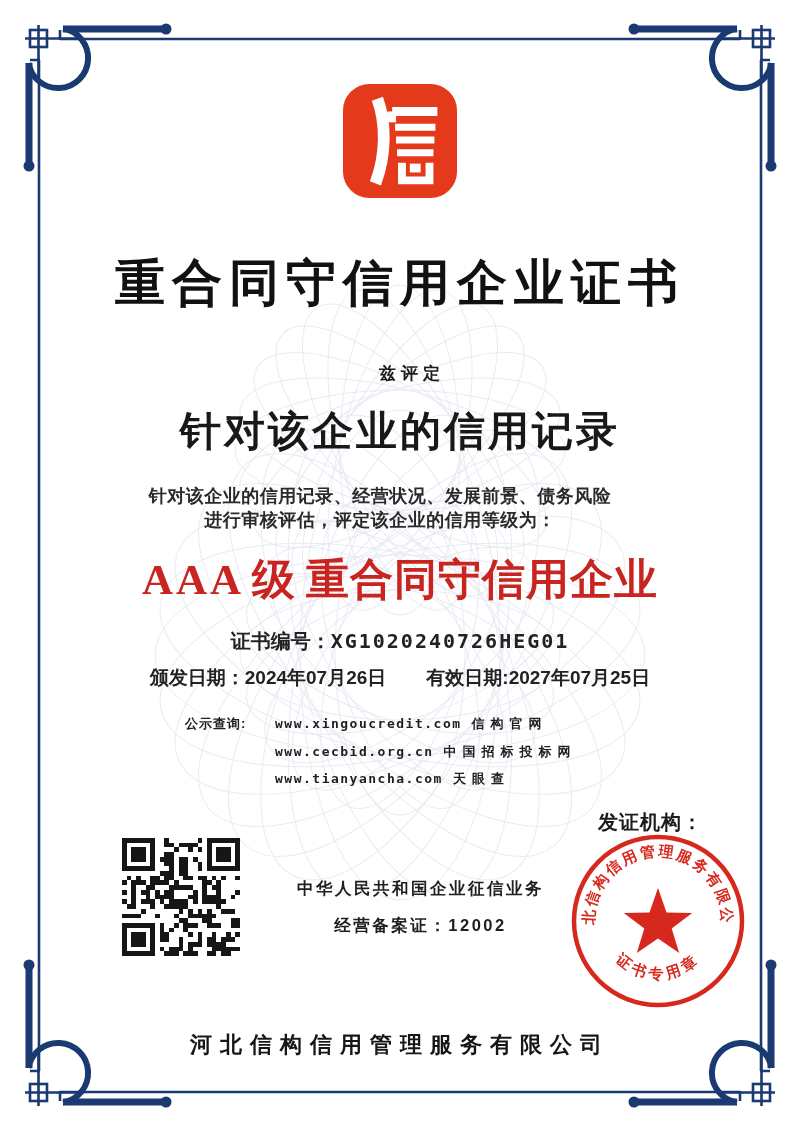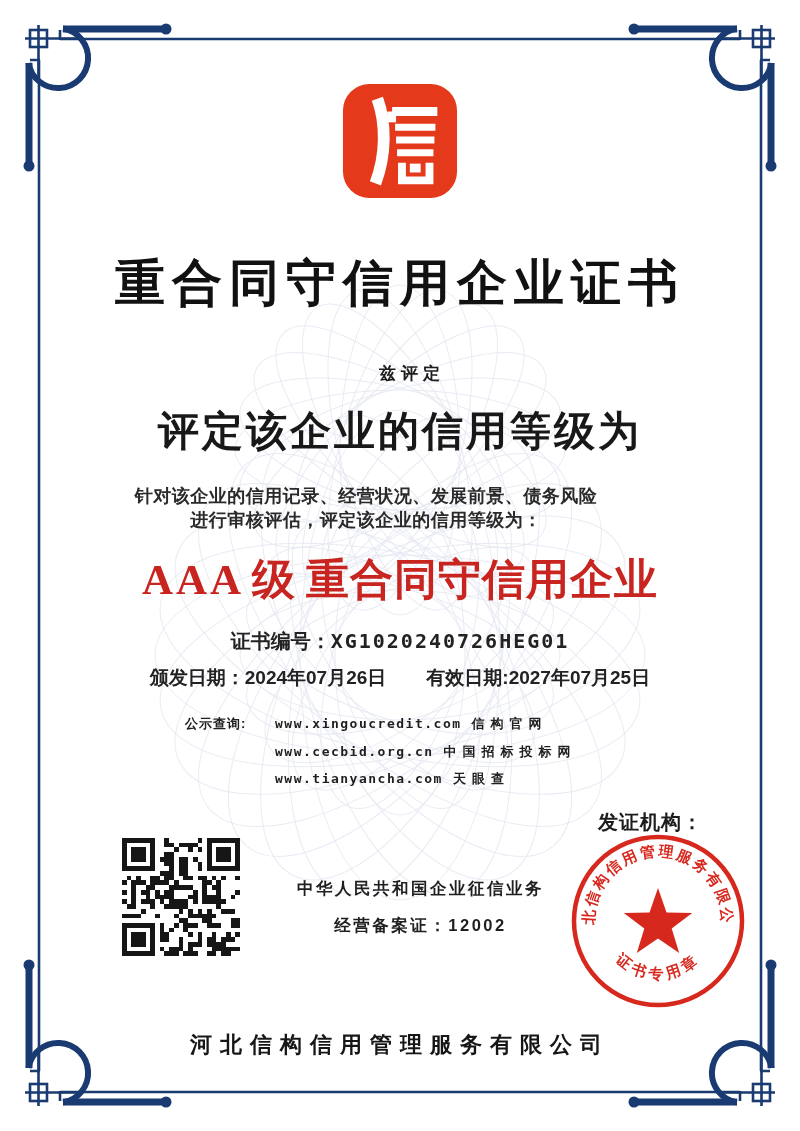--- a/index.html
+++ b/index.html
@@ -18,21 +18,21 @@
   .frame .dotfill{fill:var(--navy);stroke:none;}
   .frame rect{fill:none;}
   .abs{position:absolute;}
   .logo{left:341px;top:82px;width:118px;height:118px;}
   .title{left:0;top:250px;width:800px;text-align:center;font-size:50px;font-weight:bold;
          letter-spacing:7px;color:#111;margin:0;font-family:"Liberation Sans","DejaVu Sans",sans-serif;}
   .intro{left:0;top:362px;width:800px;text-align:center;font-size:17px;font-weight:bold;letter-spacing:5px;margin-left:12px;}
   .company{left:0;top:404px;width:800px;text-align:center;font-size:41px;font-weight:bold;
            letter-spacing:3px;font-family:"DejaVu Serif","Liberation Serif",serif;color:#181818;}
   .bodytext{left:0;top:484px;width:732px;text-align:center;font-size:18px;line-height:24px;
-            font-weight:600;color:#2a2a2a;letter-spacing:.5px;}
+            font-weight:600;color:#2a2a2a;letter-spacing:.5px;padding-left:14px;}
   .rating{left:0;top:551px;width:800px;text-align:center;color:var(--rating_red);
           font-family:"Liberation Serif","DejaVu Serif",serif;font-weight:bold;font-size:43px;letter-spacing:1px;}
   .rating .grade{letter-spacing:3px;margin-right:8px;}
   .rating .level{margin-right:10px;}
   .certno{left:0;top:628px;width:800px;text-align:center;font-size:20px;color:#222;font-weight:600;}
   .certno .val{font-family:"DejaVu Sans Mono","Liberation Mono",monospace;letter-spacing:2px;font-weight:bold;}
   .dates{left:0;top:665px;width:800px;display:flex;justify-content:center;gap:40px;
          font-size:19px;font-weight:600;color:#222;}
   .query{left:185px;top:710px;font-size:13px;font-weight:600;color:#1f1f1f;line-height:27.5px;}
   .qlabel{display:inline-block;width:90px;letter-spacing:1px;}
@@ -122,21 +122,21 @@
         <path d="M62 82 V100 H90 V82" stroke-width="8"></path>
       </g>
       <rect x="70" y="83" width="11" height="9" fill="#fff"></rect>
     </svg>
   </div>
 
   <h1 class="abs title">重合同守信用企业证书</h1>
 
   <div class="abs intro">兹评定</div>
 
-  <div class="abs company">评定该企业的信用等级为</div>
+  <div class="abs company">针对该企业的信用记录</div>
 
   <div class="abs bodytext">
     <div>针对该企业的信用记录、经营状况、发展前景、债务风险</div>
     <div>进行审核评估，评定该企业的信用等级为：</div>
   </div>
 
   <div class="abs rating">
     <span class="grade">AAA</span><span class="level">级</span><span>重合同守信用企业</span>
   </div>
 

